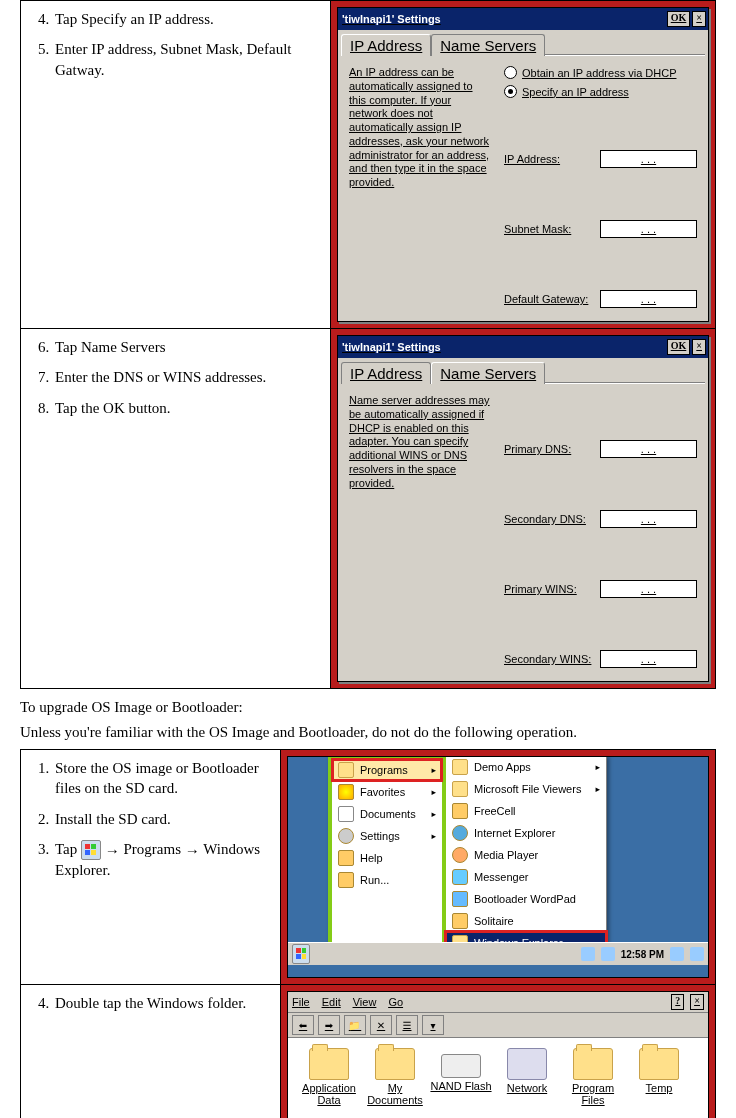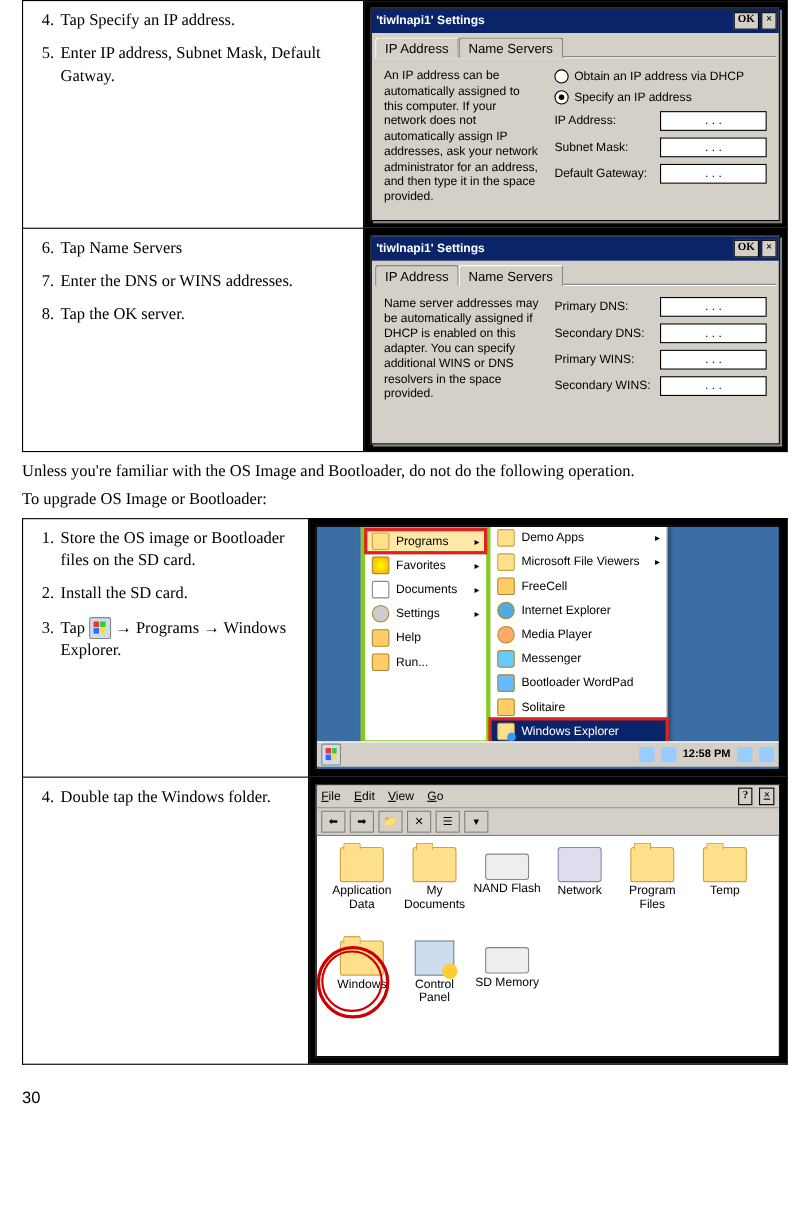--- a/index.html
+++ b/index.html
@@ -29,21 +29,22 @@
     font-size: 15px;
     line-height: 1.35;
   }
   table.layout td.left-col-narrow {
     width: 38%;
     font-size: 15px;
     line-height: 1.35;
   }
   table.layout td.right-col {
     padding: 6px;
-    background: #000000;
+    background: #b91c1c;
+    text-decoration: underline;
   }
   ol.steps {
     margin: 0;
     padding-left: 22px;
   }
   ol.steps li {
     margin-bottom: 10px;
     padding-left: 2px;
   }
 
@@ -80,21 +81,21 @@
   .tabs-row {
     display: flex;
     padding: 3px 3px 0 3px;
     gap: 0;
   }
   .tab {
     border: 1px solid #808080;
     border-bottom: none;
     padding: 2px 8px;
     background: #d4d0c8;
-    font-size: 12px;
+    font-size: 15px;
     position: relative;
     top: 1px;
     border-radius: 3px 3px 0 0;
   }
   .tab.active {
     background: #d4d0c8;
     border-top: 1px solid #fff;
     border-left: 1px solid #fff;
     z-index: 2;
   }
@@ -119,21 +120,21 @@
   .tab-panel .fields {
     flex: 1;
     font-size: 11px;
     display: flex;
     flex-direction: column;
     gap: 6px;
   }
   .radio-row { display: flex; align-items: center; gap: 5px; }
   .radio { width: 11px; height: 11px; border-radius: 50%; border: 1px solid #000; background: #fff; display: flex; align-items: center; justify-content: center;}
   .radio.checked::after { content:""; width:5px; height:5px; background:#000; border-radius:50%;}
-  .field-row { display: flex; align-items: center; gap: 6px; }
+  .field-row { display: flex; align-items: center; gap: 6px; margin-top: 46px; }
   .field-row label { width: 90px; }
   .ipbox {
     border: 1px solid #000;
     background: #fff;
     height: 16px;
     width: 95px;
     display: flex;
     align-items: center;
     justify-content: space-evenly;
     font-size: 11px;
@@ -216,21 +217,21 @@
   .sm-ico.ie  { background:#5ad; border-radius:50%;}
   .sm-ico.mp  { background:#fa6; border-radius:50%;}
   .sm-ico.msgr{ background:#6cf; border-radius:3px;}
   .sm-ico.wp  { background:#6bf; }
   .sm-ico.fold{ background:#ffe08a; border:1px solid #c9a24a;}
   .sm-ico.explorer{ background:#ffe08a; border:1px solid #c9a24a; position:relative;}
   .sm-ico.explorer::after{content:""; position:absolute; right:-2px; bottom:-2px; width:8px;height:8px; background:#39f; border-radius:50%;}
   .sm-arrow { margin-left: auto; font-size: 9px;}
   .taskbar {
     position: absolute;
-    left: 0; right: 0; bottom: 2px;
+    left: 0; right: 0; bottom: 12px;
     height: 22px;
     background: #d4d0c8;
     border-top: 1px solid #fff;
     display: flex;
     align-items: center;
     padding: 0 4px;
     gap: 8px;
   }
   .tb-start { width:18px; height:16px; display:flex; align-items:center; justify-content:center;}
   .tb-tray { margin-left:auto; display:flex; align-items:center; gap:6px; font-size:10px; font-weight:bold;}
@@ -351,21 +352,21 @@
             </div>
           </div>
         </div>
       </td>
     </tr>
     <tr>
       <td class="left-col">
         <ol class="steps" start="6">
           <li><span>Tap Name Servers</span></li>
           <li><span>Enter the DNS or WINS addresses.</span></li>
-          <li><span>Tap the OK server.</span></li>
+          <li><span>Tap the OK button.</span></li>
         </ol>
       </td>
       <td class="right-col">
         <div class="win-dialog">
           <div class="win-titlebar">
             <span class="title-text">'tiwlnapi1' Settings</span>
             <span class="win-btn">OK</span>
             <span class="win-btn">×</span>
           </div>
           <div class="tabs-row">
@@ -393,22 +394,22 @@
                 <div class="ipbox">.   .   .</div>
               </div>
             </div>
           </div>
         </div>
       </td>
     </tr>
   </tbody>
     </table>
 
+  <p class="body-text">To upgrade OS Image or Bootloader:</p>
   <p class="body-text">Unless you're familiar with the OS Image and Bootloader, do not do the following operation.</p>
-  <p class="body-text">To upgrade OS Image or Bootloader:</p>
 
   <table class="layout">
     <tbody>
         <tr>
       <td class="left-col-narrow">
         <ol class="steps" start="1">
           <li><span>Store the OS image or Bootloader files on the SD card.</span></li>
           <li><span>Install the SD card.</span></li>
           <li>
             <span>Tap </span><span class="start-icon"></span><span> → Programs → Windows Explorer.</span>

